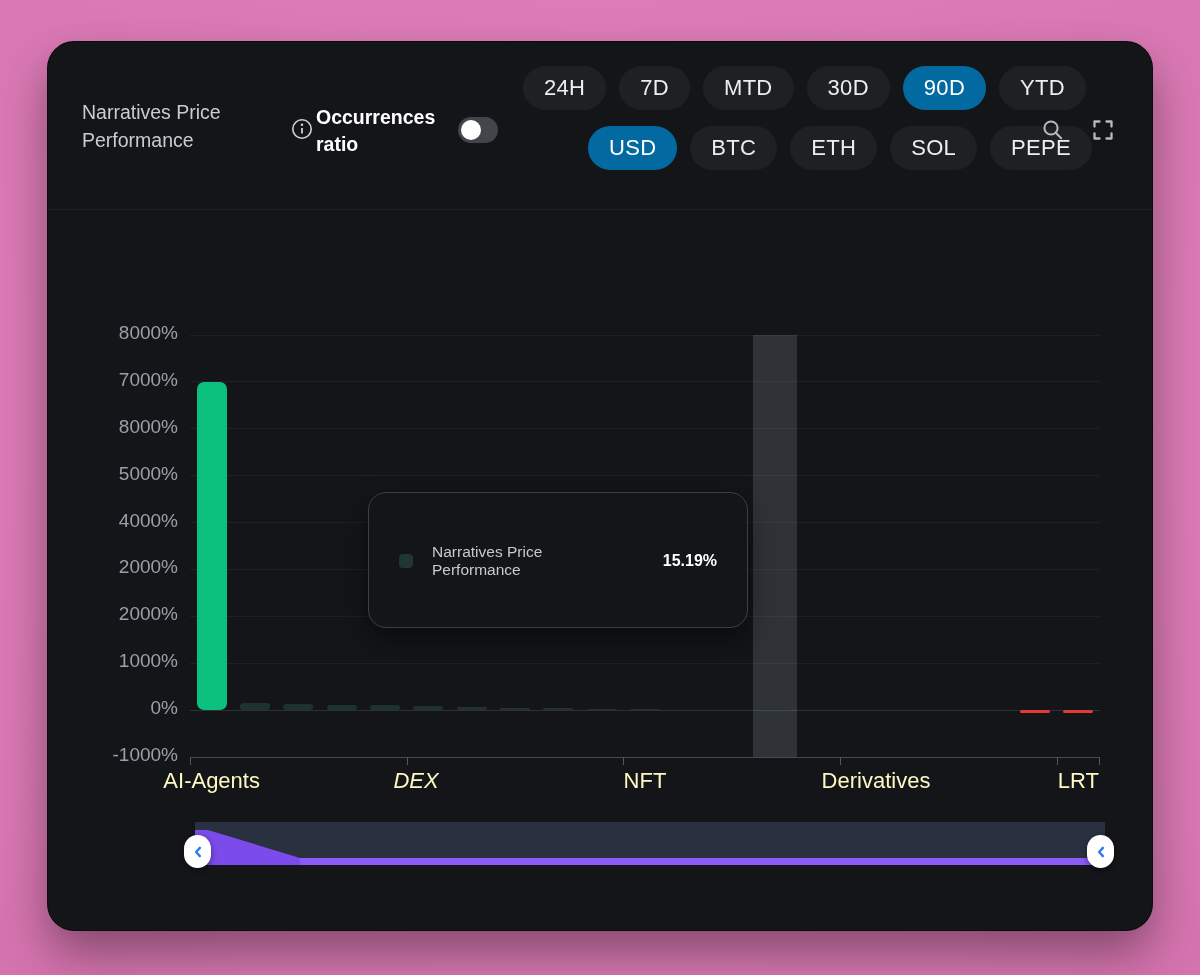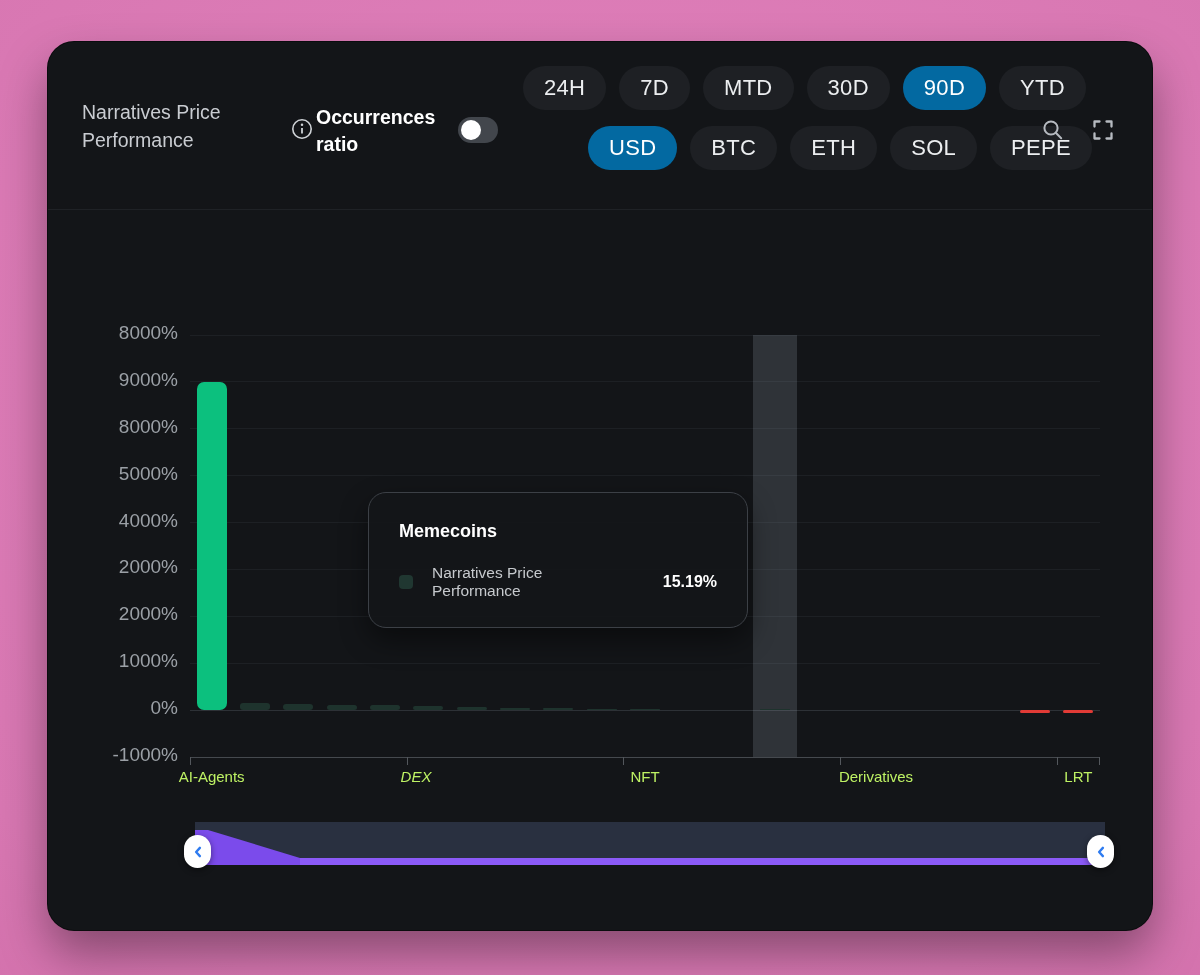--- a/index.html
+++ b/index.html
@@ -29,21 +29,21 @@
   #plot{position:absolute;left:142px;top:293px;width:910px;height:422px;}
   .gridline{position:absolute;left:0;right:0;height:1px;background:#1d2024;}
   .gridline.zero{background:#2d3136;}
   .gridline.axisline{background:#45494e;}
   .hoverband{position:absolute;top:0;height:422px;background:rgba(150,160,172,.22);}
   .bar{position:absolute;}
   .bar.green{background:#0cc07e;border-radius:7px;}
   .bar.muted{background:#1e332d;border-radius:3px;}
   .bar.red{background:#e23b36;border-radius:1.5px;}
   .xtick{position:absolute;top:422px;width:1px;height:8px;background:#53575c;}
-  .xlabel{position:absolute;top:0;transform:translateX(-50%);font-size:15px;color:#bef264;white-space:nowrap;}
+  .xlabel{position:absolute;top:0;transform:translateX(-50%);font-size:22px;color:#fef9c3;white-space:nowrap;}
   #xlabels{position:absolute;left:142px;top:726px;width:910px;height:30px;}
   
   .tooltip{position:absolute;left:320px;top:450px;width:380px;height:136px;border-radius:18px;
     background:rgba(20,22,25,.97);border:1px solid #3c4046;box-shadow:0 12px 28px rgba(0,0,0,.45);
     padding:28px 30px;box-sizing:border-box;z-index:5;}
   .tt-title{font-size:18px;font-weight:700;color:#ffffff;}
   .tt-row{display:flex;align-items:center;margin-top:22px;}
   .tt-marker{width:14px;height:14px;border-radius:4px;background:#203731;margin-right:19px;flex:none;}
   .tt-label{font-size:15.5px;color:#c6c9cd;}
   .tt-value{font-size:16px;font-weight:700;color:#ffffff;margin-left:28px;}
@@ -105,21 +105,21 @@
             <polyline points="20.5,15.5 20.5,20.5 15.5,20.5"></polyline>
             <polyline points="8.5,20.5 3.5,20.5 3.5,15.5"></polyline>
           </svg>
       </span>
     </div>
 
     <div class="divider"></div>
 
     <div id="ylabels">
         <div class="ylabel" style="top: 280px;">8000%</div>
-        <div class="ylabel" style="top: 326.889px;">9000%</div>
+        <div class="ylabel" style="top: 326.889px;">7000%</div>
         <div class="ylabel" style="top: 373.778px;">8000%</div>
         <div class="ylabel" style="top: 420.667px;">5000%</div>
         <div class="ylabel" style="top: 467.556px;">4000%</div>
         <div class="ylabel" style="top: 514.444px;">2000%</div>
         <div class="ylabel" style="top: 561.333px;">2000%</div>
         <div class="ylabel" style="top: 608.222px;">1000%</div>
         <div class="ylabel" style="top: 655.111px;">0%</div>
         <div class="ylabel" style="top: 702px; margin-left: 24px;">-1000%</div>
       </div>
     <div id="plot">
@@ -157,21 +157,20 @@
       </div>
     <div id="xlabels">
         <div class="xlabel" style="left: 21.6667px;">AI-Agents</div>
         <div class="xlabel" style="left: 226px; font-style: italic;">DEX</div>
         <div class="xlabel" style="left: 455px;">NFT</div>
         <div class="xlabel" style="left: 686px;">Derivatives</div>
         <div class="xlabel" style="left: 888.333px; text-align: center;">LRT</div>
       </div>
 
     <div class="tooltip">
-      <div class="tt-title">Memecoins</div>
       <div class="tt-row">
         <span class="tt-marker"></span>
         <span class="tt-label">Narratives Price Performance</span>
         <span class="tt-value">15.19%</span>
       </div>
     </div>
 
     <div class="navigator">
       <svg class="minimap" width="910" height="43" viewBox="0 0 910 43" preserveAspectRatio="none">
         <rect x="0" y="36" width="910" height="7" fill="#8b5af7"></rect>

